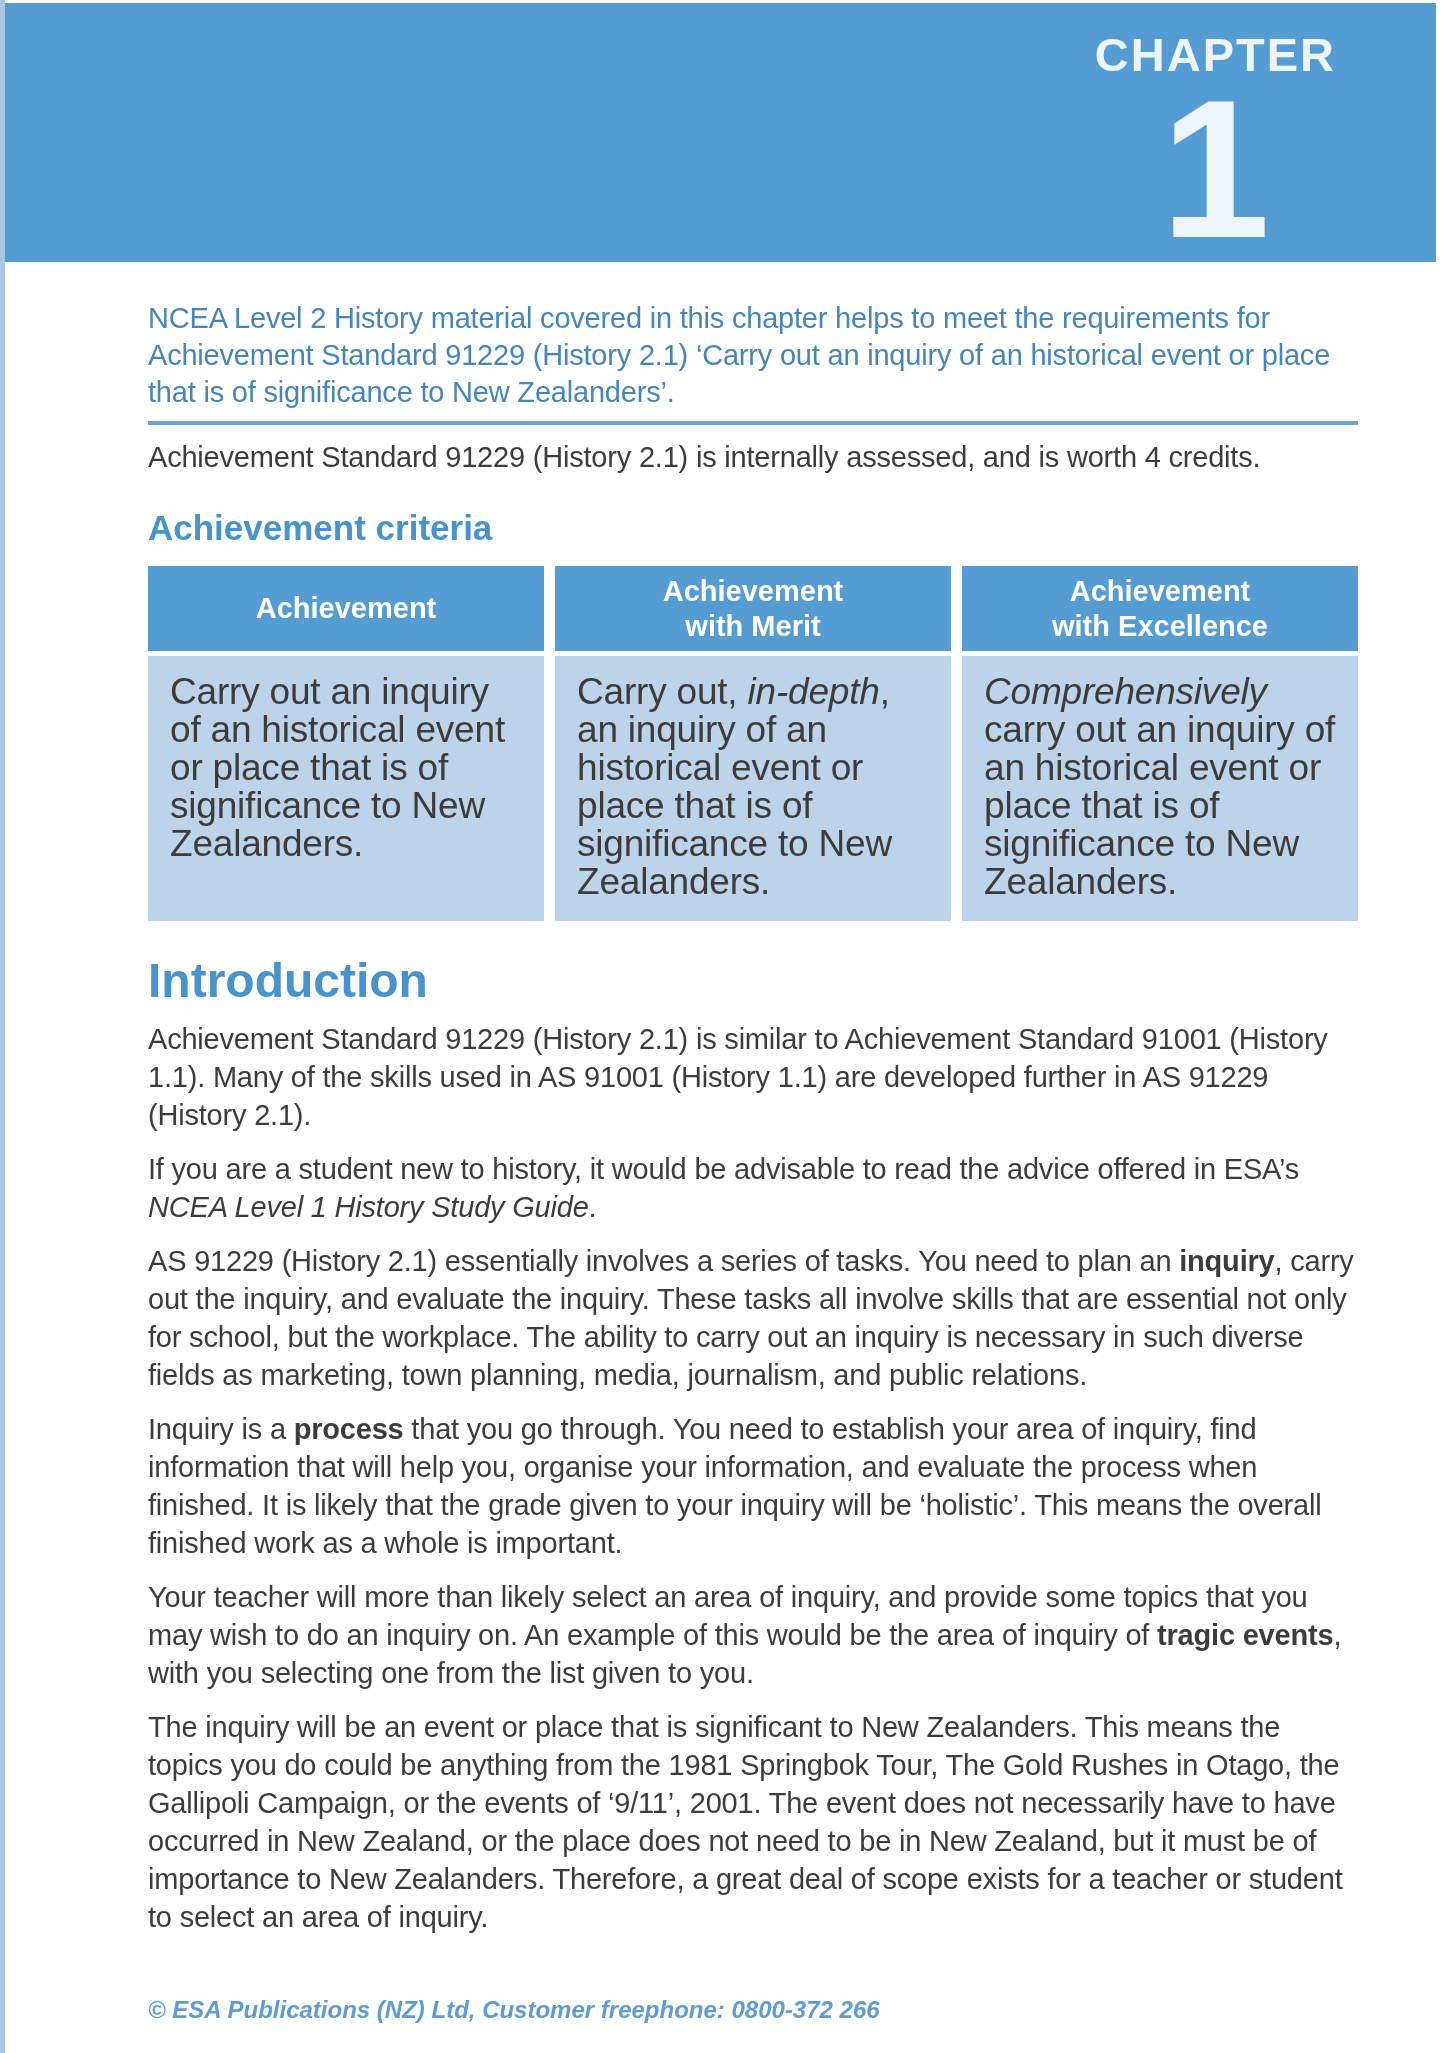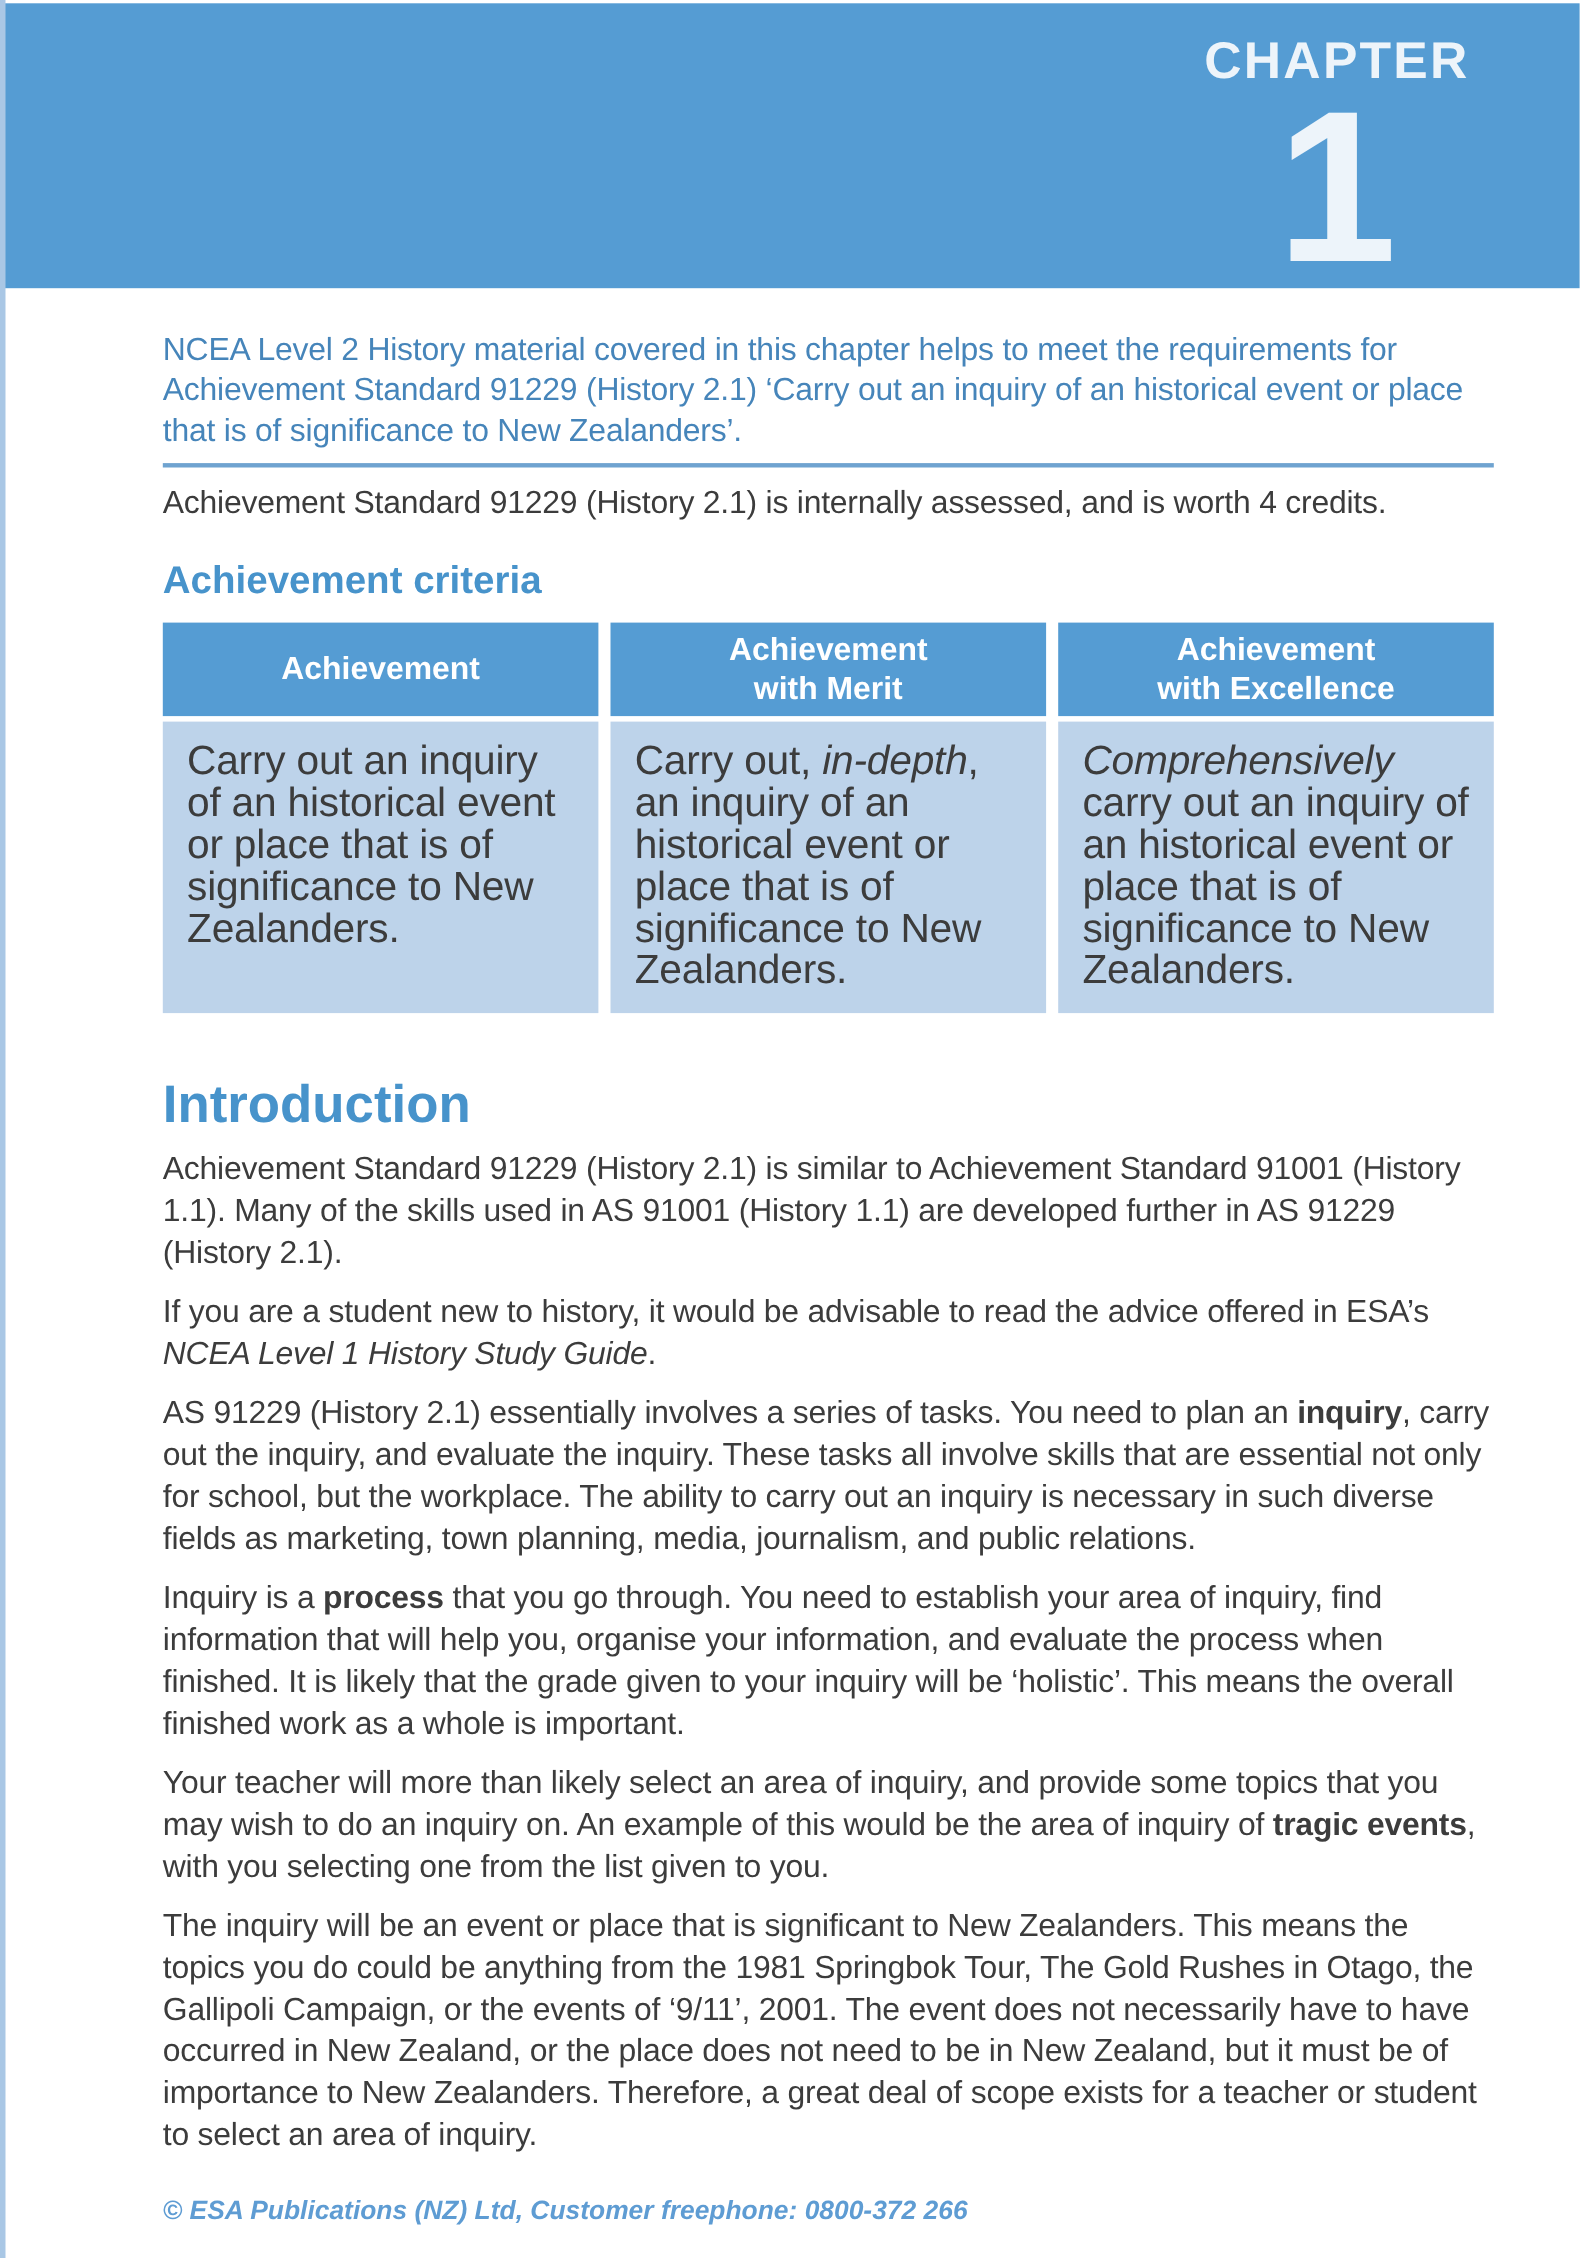--- a/index.html
+++ b/index.html
@@ -43,21 +43,21 @@
     font-size:29px; line-height:35px; height:85px;
     display:flex; flex-direction:column; justify-content:center; align-items:center;
     text-align:center;
   }
   .td-cell {
     background:var(--table-cell-blue,#BDD3EA); color:var(--body-text,#3C3C3C);
     font-size:37px; line-height:38px; letter-spacing:-0.2px;
     padding:17px 22px 20px 22px; min-height:165px;
   }
   .intro-heading {
-    margin:56px 0 0 0; font-size:48px; line-height:55px; font-weight:bold;
+    margin:32px 0 0 0; font-size:48px; line-height:55px; font-weight:bold;
     color:var(--heading-blue,#4793CB);
   }
   .paragraphs p {
     margin:16px 0 0 0; font-size:29px; line-height:38px; letter-spacing:-0.2px;
     color:var(--body-text,#3C3C3C);
   }
   .paragraphs p:first-child { margin-top:12px; }
   .footer-text {
     position:absolute; left:148px; top:1996px; margin:0;
     font-size:24px; font-style:italic; color:var(--footer-blue,#5E9CD3);font-weight:bold;

